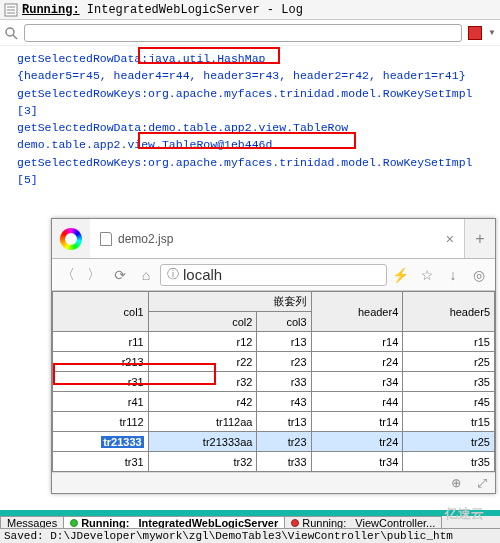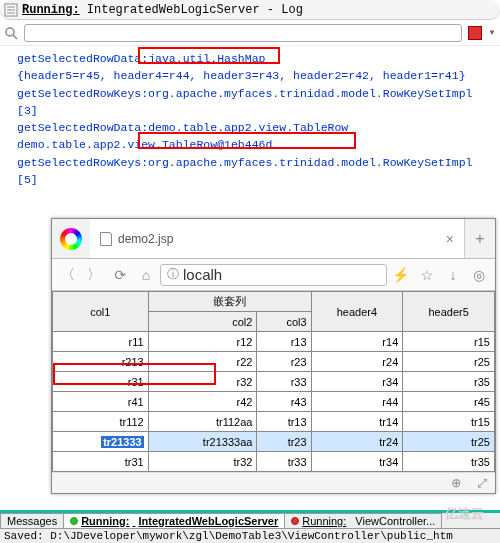--- a/index.html
+++ b/index.html
@@ -1,17 +1,17 @@
 <!DOCTYPE html>
 <html><head>
 <meta charset="utf-8">
 <style>
 * { box-sizing: border-box; margin: 0; padding: 0; }
 body { font-family: "Microsoft YaHei", Arial, sans-serif; font-size: 12px; background: #fff; width: 500px; height: 543px; overflow: hidden; position: relative; }
-.header-bar { display: flex; align-items: center; border-bottom: 1px solid #ccc; padding: 2px 4px; background: #f5f5f5; height: 20px; border-radius: 10px; }
+.header-bar { display: flex; align-items: center; border-bottom: 1px solid #ccc; padding: 2px 4px; background: #f5f5f5; height: 20px; }
 .header-bar .icon { width: 14px; height: 14px; margin-right: 4px; display: flex; align-items: center; justify-content: center; }
 .header-title { font-family: "Courier New", monospace; font-size: 12px; }
 .header-title .running { font-weight: bold; text-decoration: underline; }
 .search-row { display: flex; align-items: center; padding: 4px; gap: 6px; border-bottom: 1px solid #eee; height: 26px; }
 .search-icon { width: 14px; height: 14px; }
 .search-input { flex: 1; border: 1px solid #aaa; border-radius: 3px; padding: 2px 6px; font-size: 11px; height: 18px; background:#fff; }
 .stop-btn { width: 14px; height: 14px; background: #d33; border: 1px solid #900; }
 .dropdown-arrow { width: 8px; color: #666; font-size: 8px; }
 .log-area { padding: 4px 17px; font-family: Liberation Mono, monospace; font-size: 11.5px; line-height: 1.5; color: #0033cc; }
 .log-line { white-space: nowrap; }
@@ -29,27 +29,27 @@
 .browser-nav { display: flex; align-items: center; height: 32px; border-bottom: 1px solid #ccc; padding: 0 4px; gap: 2px; background: #fafafa; }
 .nav-btn { width: 24px; height: 24px; display: flex; align-items: center; justify-content: center; color: #888; font-size: 14px; border-radius: 3px; }
 .url-bar { flex: 1; display: flex; align-items: center; border: 1px solid #bbb; border-radius: 3px; height: 22px; padding: 0 6px; background: #fff; min-width:0; }
 .url-icon { color: #888; margin-right: 4px; font-size: 12px; }
 .url-text { font-size: 15px; color: #333; overflow: hidden; }
 .right-icons { display: flex; gap: 2px; }
 .table-area { overflow: auto; }
 table { border-collapse: collapse; width: 100%; font-size: 11px; }
 th, td { border: 1px solid #888; padding: 2px 4px; text-align: right; height: 20px; }
 th { background: #eee; font-weight: normal; }
-.group-header th { text-align: center; }
+.group-header th { }
 .sel-row td { background: #d0e7ff; }
 .sel-cell { background: #fff !important; font-weight: bold; }
 .sel-cell span { background: #2a6fd6; color: #fff; padding: 0 2px; }
 .highlight-box3 { position: absolute; border: 2px solid #e00; pointer-events: none; }
 .browser-footer { position: absolute; bottom: 0; right: 0; display: flex; gap: 16px; padding: 3px 8px; background: #f5f5f5; color: #888; font-size: 12px; border-top:1px solid #ddd; width:100%; justify-content:flex-end; }
-.bottom-tabs { position: absolute; bottom: 15px; left: 0; display: flex; font-size: 11px; height: 18px; background:#eee; width:100%; border-top:3px solid #14b8a6;}
+.bottom-tabs { position: absolute; bottom: 15px; left: 0; display: flex; font-size: 11px; height: 18px; background:#eee; width:100%; border-top:6px solid #14b8a6;}
 .btab { border: 1px solid #999; border-bottom: none; padding: 1px 6px; background: #eee; display: flex; align-items: center; gap: 3px; margin-right:-1px;}
 .btab.active { background: #fff; font-weight: bold; text-decoration: underline; }
 .btab .dot { width: 8px; height: 8px; border-radius: 50%; }
 .dot.green { background: #3b3; border: 1px solid #292; }
 .dot.red { background: #d33; border: 1px solid #922; }
 .status-bar { position: absolute; bottom: 0; left: 0; width: 100%; font-family: "Courier New", monospace; font-size: 11px; padding: 1px 4px; background: #eee; border-top: 1px solid #999; white-space: nowrap; overflow: hidden; }
 .watermark { position: absolute; right: 16px; bottom: 20px; color: #ccc; font-size: 13px; font-weight: bold; }
 </style>
 </head>
 <body>

